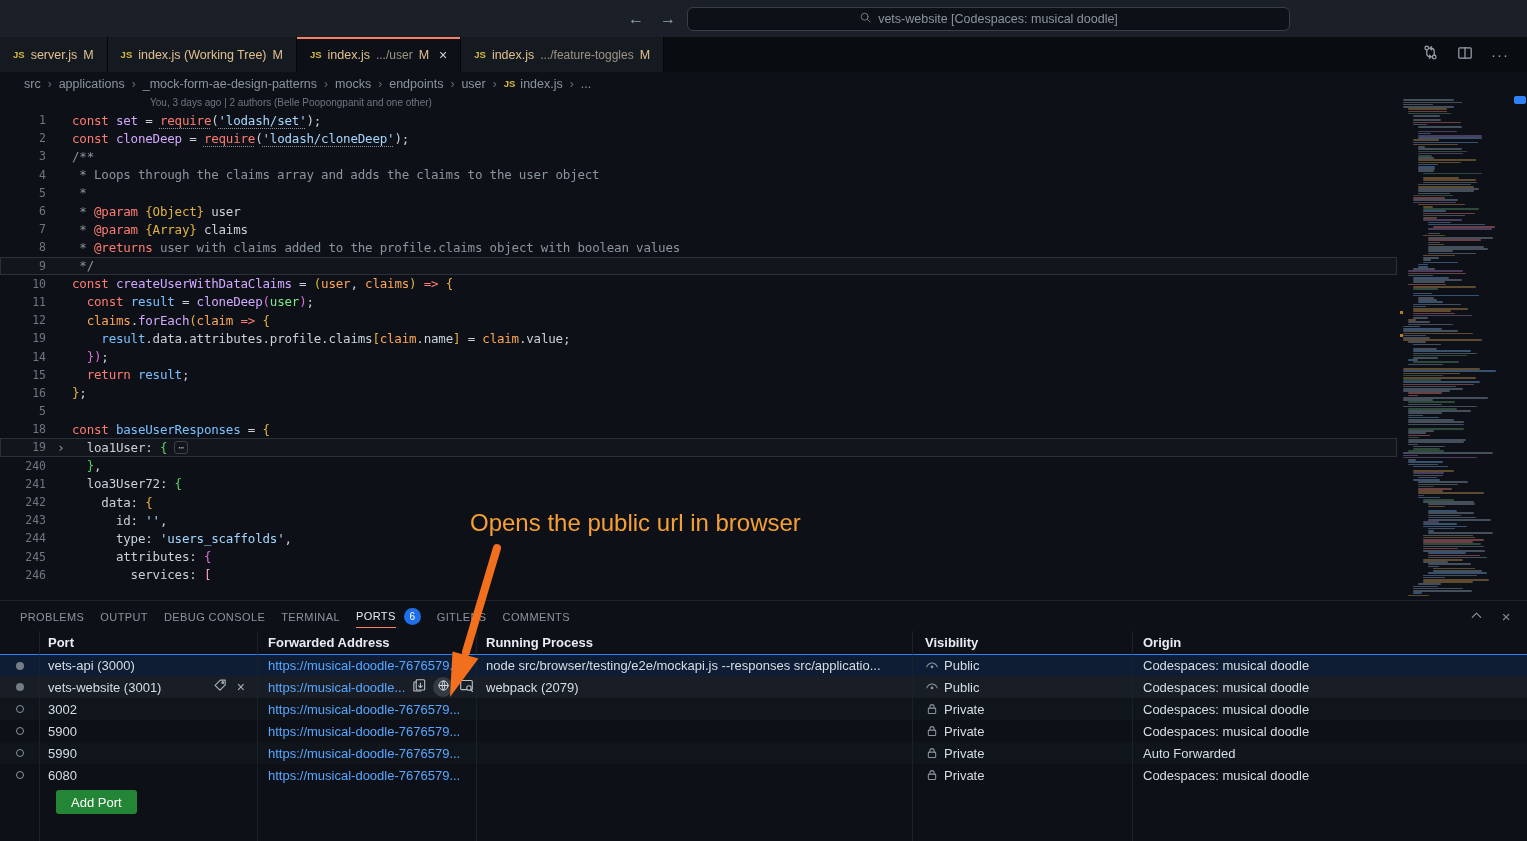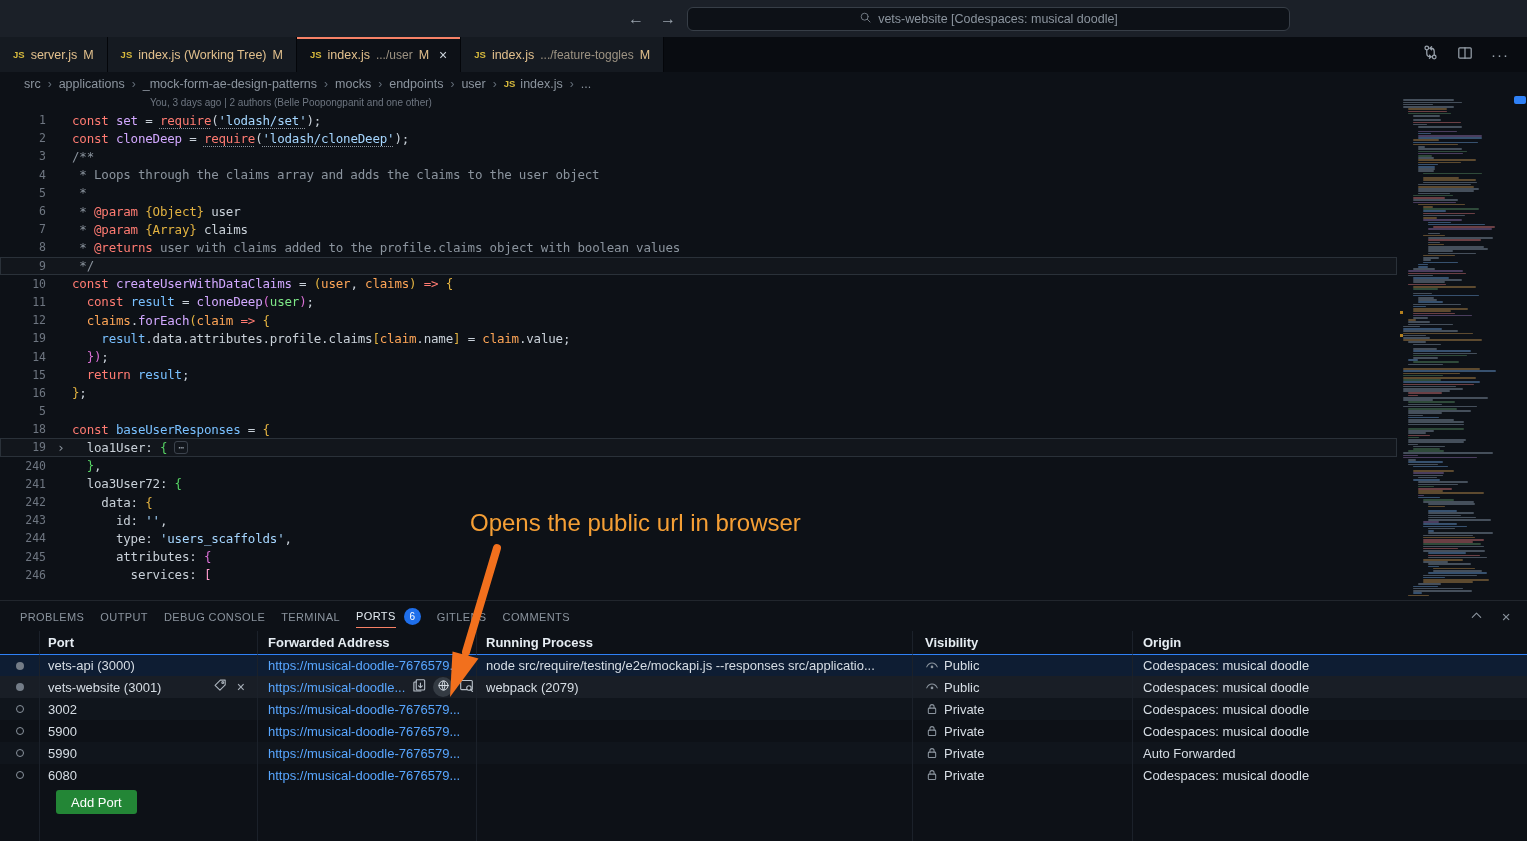--- a/index.html
+++ b/index.html
@@ -595,21 +595,21 @@
       <div class="cell  rowsel">
         <span class="dotfill"></span>
       </div>
       <div class="cell pad8 rowsel">
         <span>vets-api (3000)</span>
       </div>
       <div class="cell pad10 rowsel">
         <span class="plink">https://musical-doodle-7676579...</span>
       </div>
       <div class="cell pad9 rowsel">
-        <span>node src/require/testing/e2e/mockapi.js --responses src/applicatio...</span>
+        <span>node src/browser/testing/e2e/mockapi.js --responses src/applicatio...</span>
       </div>
       <div class="cell pad12 rowsel viscell">
         <span class="visicon">
           <svg width="14" height="14" viewBox="0 0 16 16" fill="none" stroke="currentColor" stroke-width="1.2" stroke-linecap="round" stroke-linejoin="round">
             <path d="M2 9C3.3 6.2 5.5 4.6 8 4.6S12.7 6.2 14 9"></path>
             <circle cx="8" cy="9" r="1.5" fill="currentColor" stroke="none"></circle>
           </svg>
         </span>
         <span>Public</span>
       </div>

